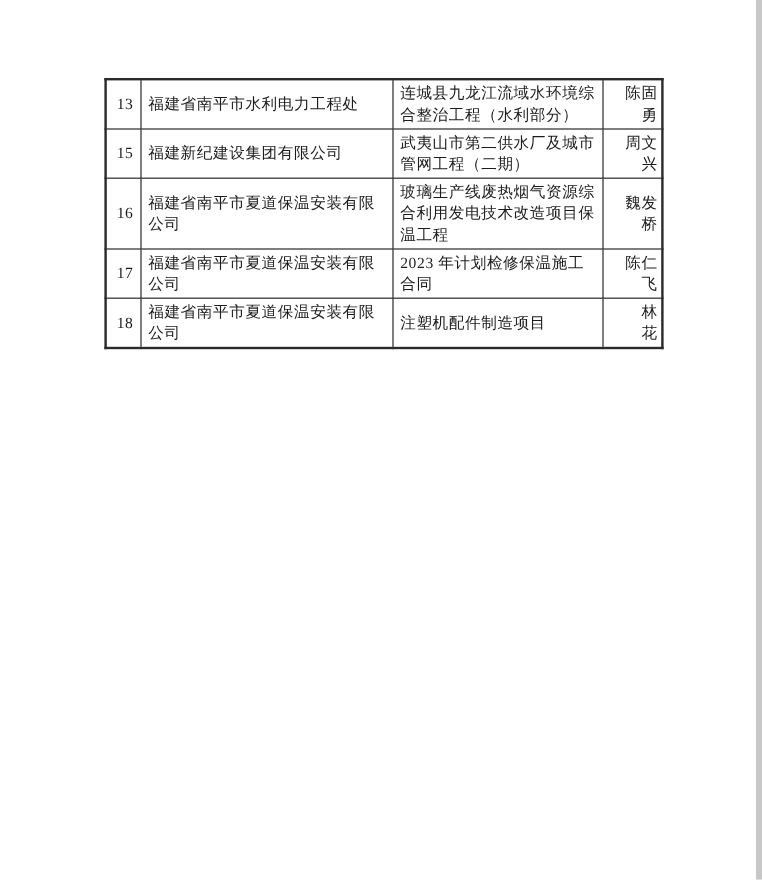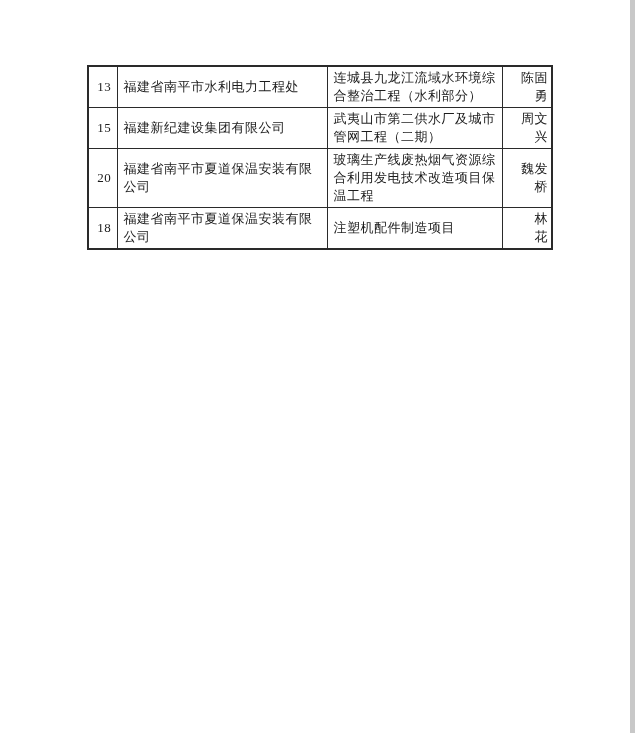--- a/index.html
+++ b/index.html
@@ -85,24 +85,30 @@
         <td class="col-project">连城县九龙江流域水环境综合整治工程（水利部分）</td>
         <td class="col-person">陈固勇</td>
       </tr>
       <tr class="h43">
         <td class="col-no">15</td>
         <td class="col-company">福建新纪建设集团有限公司</td>
         <td class="col-project">武夷山市第二供水厂及城市管网工程（二期）</td>
         <td class="col-person">周文兴</td>
       </tr>
       <tr class="h52">
-        <td class="col-no">20</td>
+        <td class="col-no">16</td>
         <td class="col-company">福建省南平市夏道保温安装有限公司</td>
         <td class="col-project">玻璃生产线废热烟气资源综合利用发电技术改造项目保温工程</td>
         <td class="col-person">魏发桥</td>
+      </tr>
+      <tr class="h38">
+        <td class="col-no">17</td>
+        <td class="col-company">福建省南平市夏道保温安装有限公司</td>
+        <td class="col-project">2023 年计划检修保温施工合同</td>
+        <td class="col-person">陈仁飞</td>
       </tr>
       <tr class="h37">
         <td class="col-no">18</td>
         <td class="col-company">福建省南平市夏道保温安装有限公司</td>
         <td class="col-project">注塑机配件制造项目</td>
         <td class="col-person">林　花</td>
       </tr>
     </tbody>
   </table>
 

